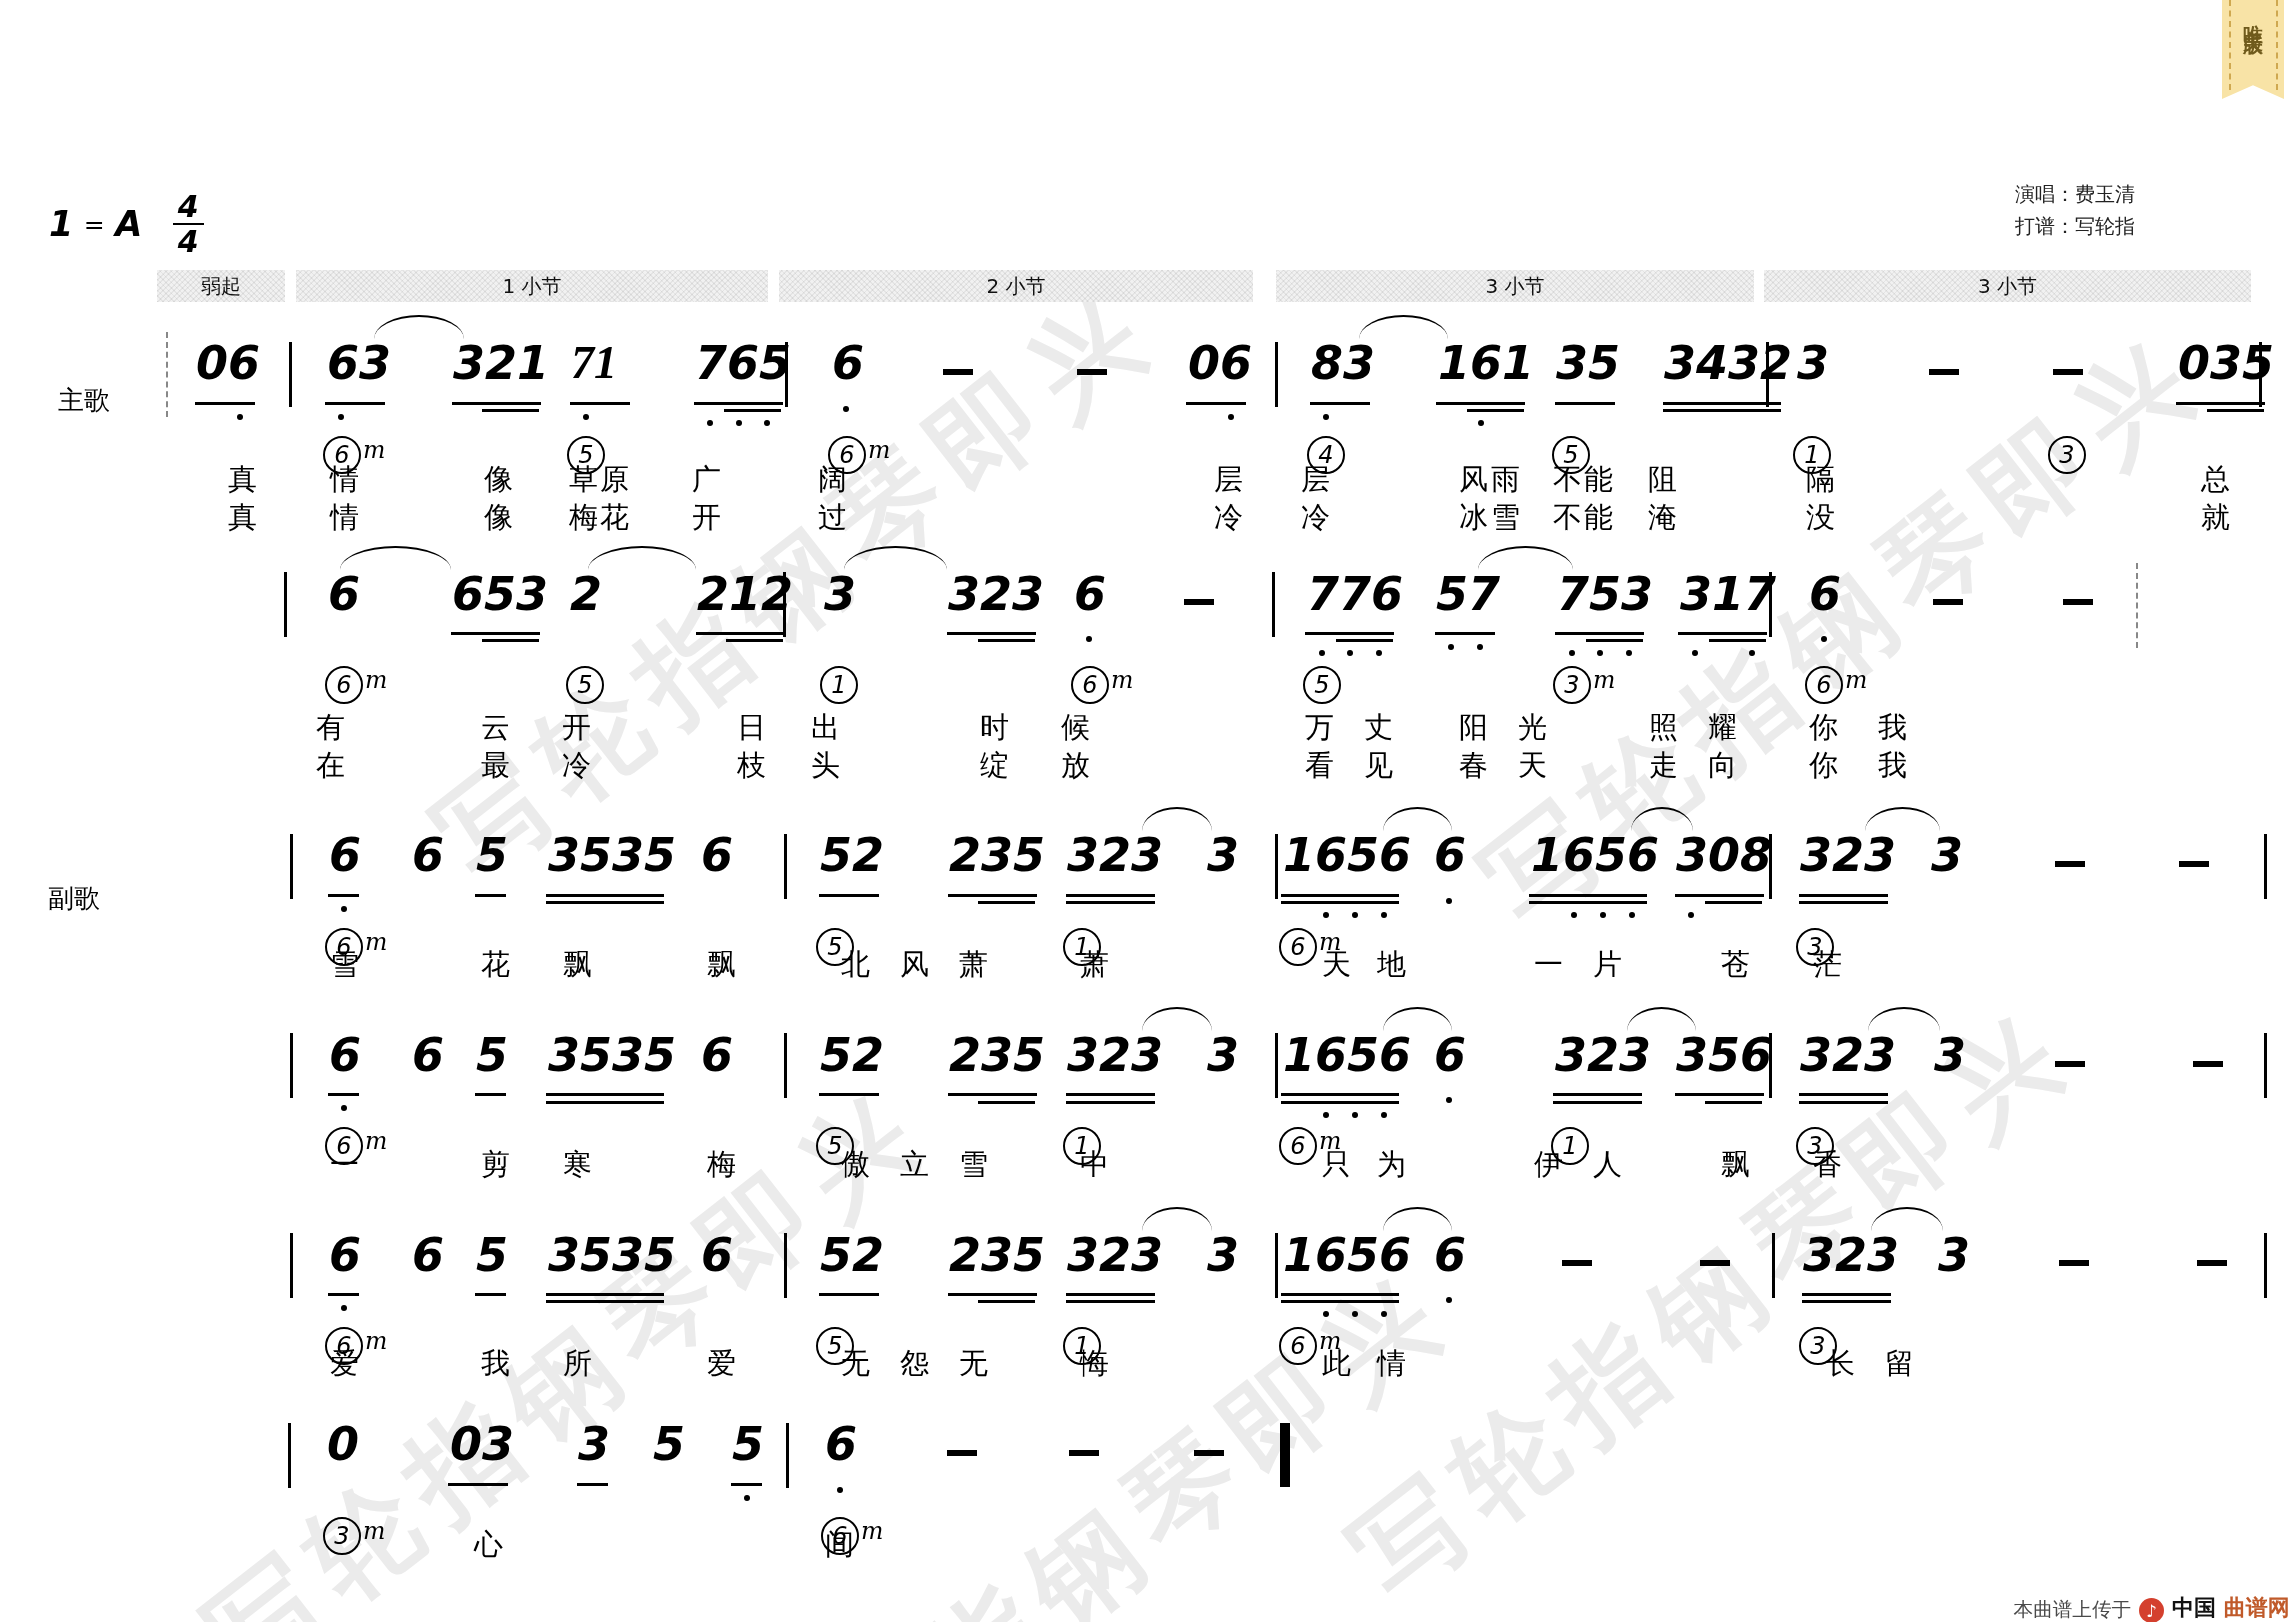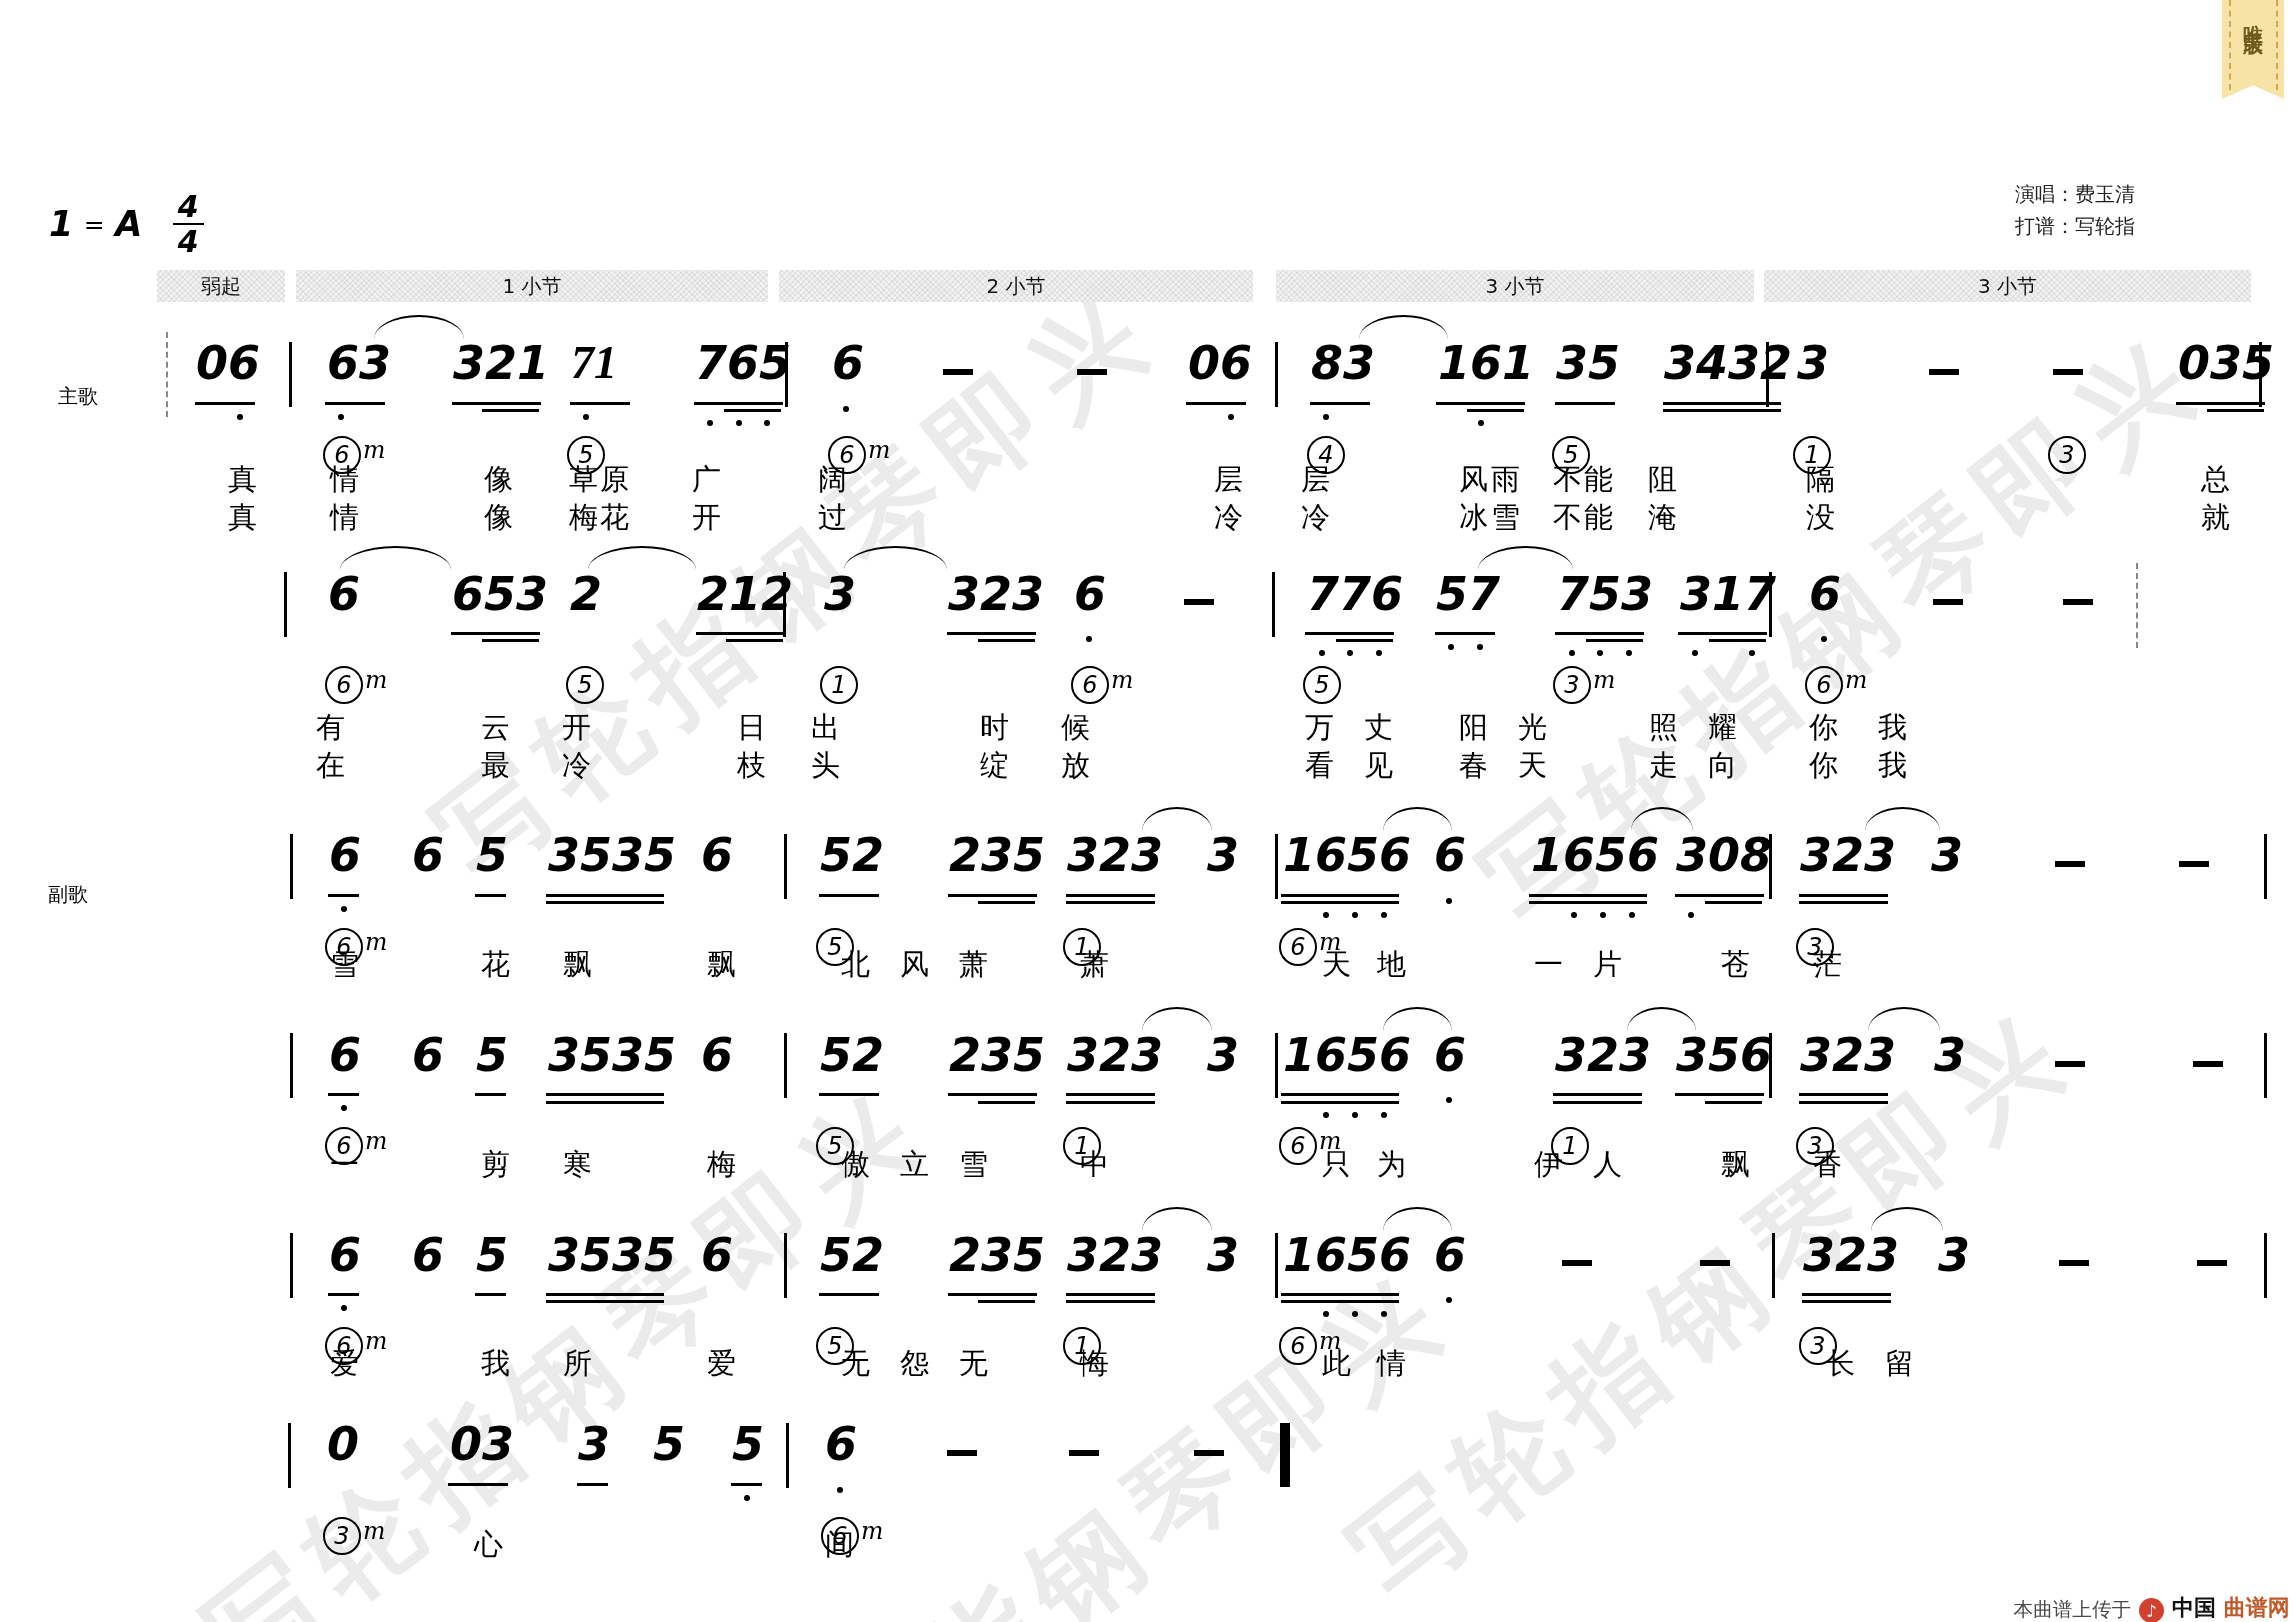--- a/index.html
+++ b/index.html
@@ -25,21 +25,21 @@
   .meter{display:flex;flex-direction:column;align-items:center;margin-left:19.6px;
          font-size:30px;font-weight:bold;line-height:1.1;font-style:italic;}
   .meter .mtop{border-bottom:2.6px solid #000;padding:0 5.2px;}
   .credits{position:absolute;left:2015px;top:178px;font-size:20px;color:#222;
          line-height:1.6;z-index:2;}
   .header-seg{position:absolute;top:270px;height:32px;display:flex;align-items:center;
          justify-content:center;font-size:20px;color:#111;background-color:#f1f1f1;
          background-image:repeating-linear-gradient(45deg,rgba(0,0,0,.055) 0 1.3px,transparent 1.3px 3.9px),
                           repeating-linear-gradient(-45deg,rgba(0,0,0,.055) 0 1.3px,transparent 1.3px 3.9px);
          z-index:1;}
-  .row-label{position:absolute;font-size:20px;z-index:2;}
+  .row-label{position:absolute;font-size:26px;z-index:2;}
   
   .note{position:absolute;font-size:46px;font-style:italic;font-weight:600;line-height:1;
         white-space:nowrap;z-index:2;}
   .uline{position:absolute;height:3.3px;background:#000;z-index:2;}
   .ndot{position:absolute;width:5.9px;height:5.9px;border-radius:50%;background:#000;z-index:2;}
   .chord{position:absolute;display:flex;align-items:flex-start;z-index:2;}
   .cnum{display:flex;align-items:center;justify-content:center;width:34px;height:34px;
         border:2px solid #000;border-radius:50%;font-size:24px;font-style:italic;font-weight:500;}
   .cm{font-size:23.6px;font-style:italic;margin-left:2px;font-family:"DejaVu Serif",serif;}
   .barline{position:absolute;width:2.6px;height:65px;background:#000;z-index:2;}

